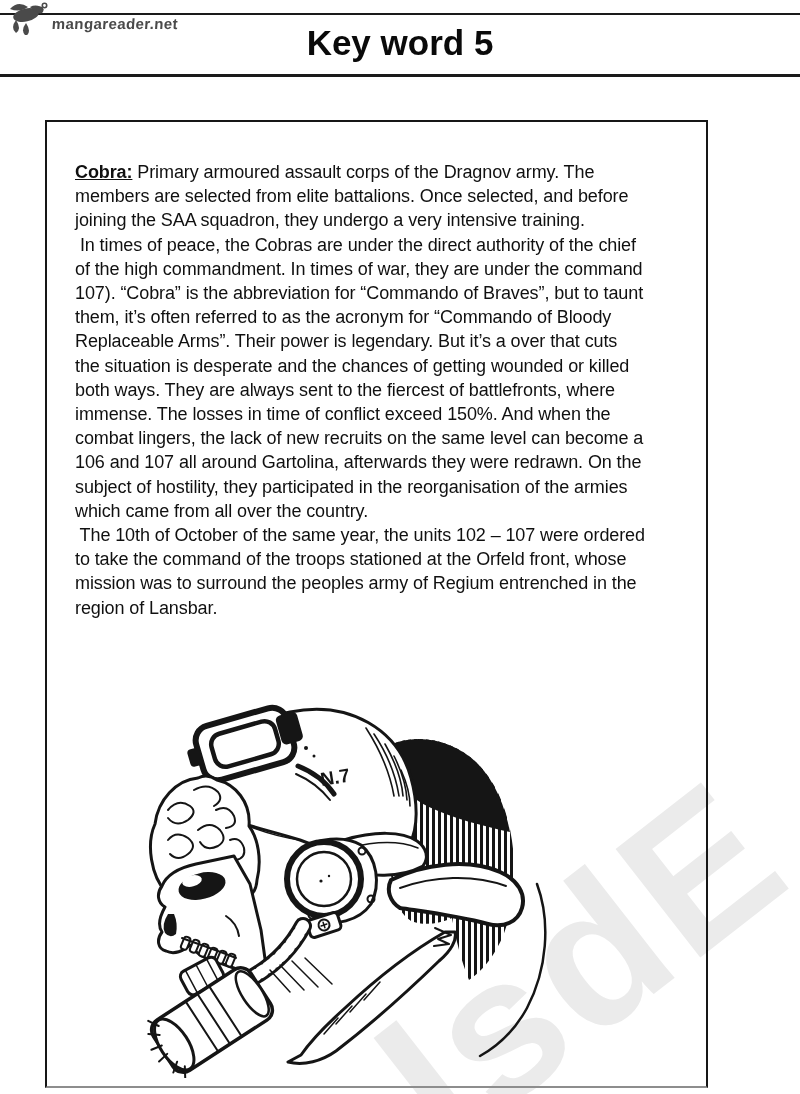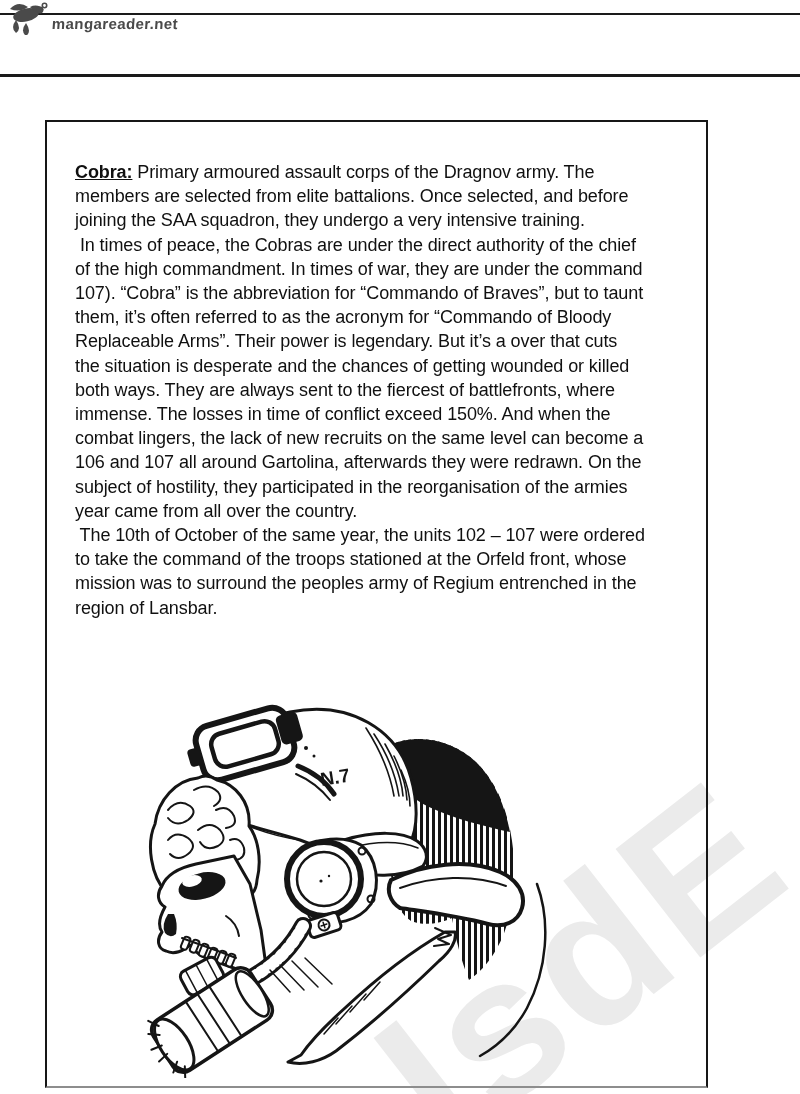--- a/index.html
+++ b/index.html
@@ -63,39 +63,40 @@
           <path d="M24,6 Q32,2 38,9 Q30,13 24,6 Z"></path>
           <circle cx="34" cy="9" r="3.4"></circle>
           <path d="M10,19 q6,9 0,13 q-6,-5 0,-13 Z"></path>
           <path d="M20,22 q6,9 0,13 q-6,-5 0,-13 Z"></path>
         </g>
         <circle cx="38.5" cy="4.5" r="2.2" fill="none" stroke="#4a4a4a" stroke-width="1.6"></circle>
       </svg>
     </span>
     <span class="logo-text">mangareader.net</span>
   </div>
+  <div class="page-title">Key word 5</div>
   <div class="rule-header"></div>
 
   <div class="content-box">
     <div class="body-text">
       <div class="text-line"><span class="term">Cobra:</span><span> Primary armoured assault corps of the Dragnov army. The</span></div>
       <div class="text-line">members are selected from elite battalions. Once selected, and before</div>
       <div class="text-line">joining the SAA squadron, they undergo a very intensive training.</div>
       <div class="text-line"> In times of peace, the Cobras are under the direct authority of the chief</div>
       <div class="text-line">of the high commandment. In times of war, they are under the command</div>
       <div class="text-line">107). “Cobra” is the abbreviation for “Commando of Braves”, but to taunt</div>
       <div class="text-line">them, it’s often referred to as the acronym for “Commando of Bloody</div>
       <div class="text-line">Replaceable Arms”. Their power is legendary. But it’s a over that cuts</div>
       <div class="text-line">the situation is desperate and the chances of getting wounded or killed</div>
       <div class="text-line">both ways. They are always sent to the fiercest of battlefronts, where</div>
       <div class="text-line">immense. The losses in time of conflict exceed 150%. And when the</div>
       <div class="text-line">combat lingers, the lack of new recruits on the same level can become a</div>
       <div class="text-line">106 and 107 all around Gartolina, afterwards they were redrawn. On the</div>
       <div class="text-line">subject of hostility, they participated in the reorganisation of the armies</div>
-      <div class="text-line">year came from all over the country.</div>
+      <div class="text-line">which came from all over the country.</div>
       <div class="text-line"> The 10th of October of the same year, the units 102 – 107 were ordered</div>
       <div class="text-line">to take the command of the troops stationed at the Orfeld front, whose</div>
       <div class="text-line">mission was to surround the peoples army of Regium entrenched in the</div>
       <div class="text-line">region of Lansbar.</div>
     </div>
   </div>
 
   <svg class="illustration" width="430" height="390" viewBox="0 0 430 390" role="img">
     <defs>
       <pattern id="hatchV" width="6" height="8" patternUnits="userSpaceOnUse">

